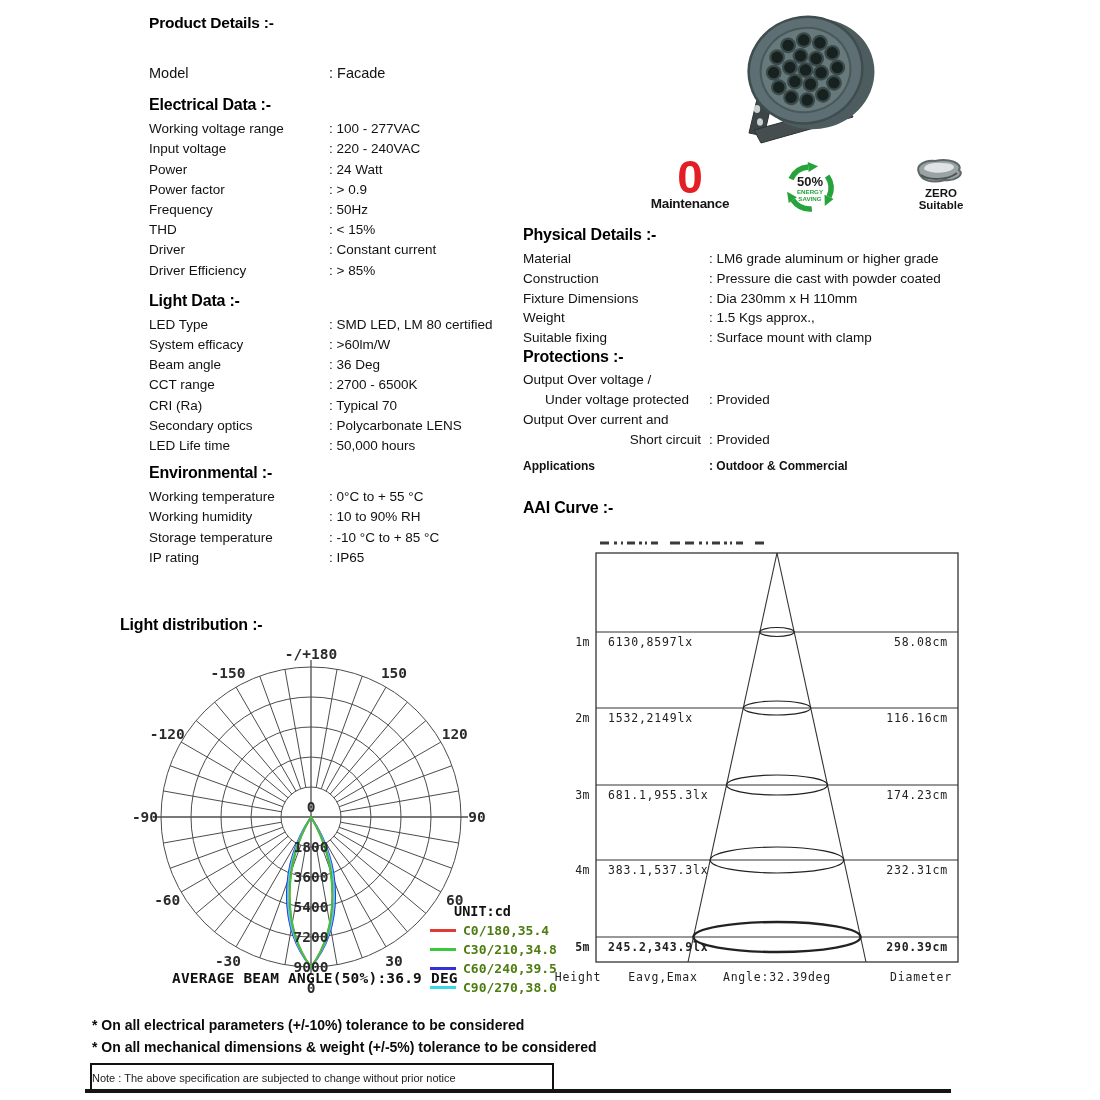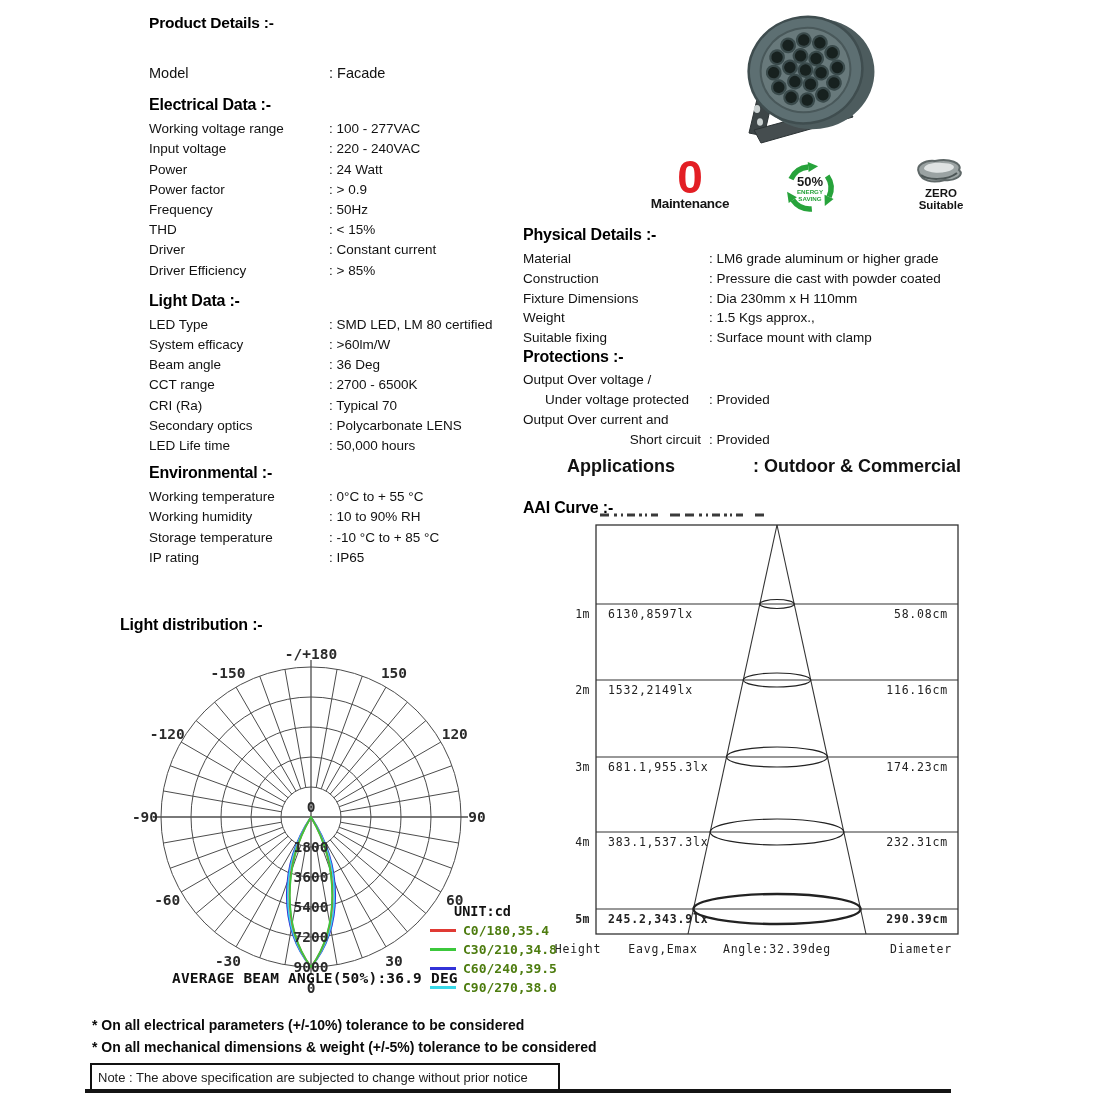--- a/index.html
+++ b/index.html
@@ -21,47 +21,47 @@
   .model-row .lbl,.model-row .val{font-size:14.5px;}
   #left-col h2.sec{margin-top:13px;margin-bottom:5px;}
   #left-col h2.sec.light{margin-top:11px;}
   #left-col h2.sec.env{margin-top:8px;}
   .rcol h2.sec{margin-bottom:5px;}
   .rcol h2.prot{margin-bottom:4px;}
   .p-line{display:flex;line-height:20px;font-size:13.5px;}
   .p-lbl{width:186px;flex:0 0 186px;box-sizing:border-box;}
   .p-lbl.indent{padding-left:22px;}
   .p-lbl.right{text-align:right;padding-right:8px;}
-  .apps-row{display:flex;margin-top:5px;font-weight:bold;font-size:18px;line-height:22px;margin-left:44px;}
+  .apps-row{display:flex;margin-top:5px;font-weight:bold;font-size:12px;line-height:22px;}
   .apps-row .lbl{width:186px;flex:0 0 186px;}
   h2.aai-h{margin-top:22px;}
   
   #badges{left:610px;top:156px;width:368px;height:68px;}
   .badge{position:absolute;text-align:center;}
   #badge-maint{left:24px;width:112px;}
   #badge-maint .zero{color:#e31e24;font-size:46px;font-weight:bold;line-height:0.92;font-family:"Liberation Sans",sans-serif;}
   #badge-maint .blabel{font-size:13.5px;font-weight:bold;color:#141414;letter-spacing:-0.3px;margin-top:-2px;}
   #badge-energy{left:160px;width:84px;}
   #badge-mercury{left:291px;width:80px;}
   #badge-mercury .blabel1{font-size:11.5px;font-weight:bold;color:#141414;line-height:12px;margin-top:1px;}
   #badge-mercury .blabel2{font-size:11.5px;font-weight:bold;color:#141414;line-height:12px;}
   
   .mono, .ct{font-family:"DejaVu Sans Mono",monospace;}
   #dist-heading{left:120px;top:616px;}
   #polar-wrap{left:130px;top:640px;width:430px;height:375px;}
-  #aai-wrap{left:550px;top:504px;width:430px;height:460px;}
+  #aai-wrap{left:550px;top:532px;width:430px;height:460px;}
   #polar-legend{position:absolute;left:300px;top:263px;width:128px;}
   #legend-unit{font-family:"DejaVu Sans Mono",monospace;font-weight:bold;font-size:13.5px;color:#111;margin-left:24px;margin-bottom:2px;}
   .leg-entry{display:flex;align-items:center;height:19px;}
   .leg-swatch{width:26px;height:2.4px;margin-right:7px;flex:0 0 26px;}
   .leg-text{font-family:"DejaVu Sans Mono",monospace;font-weight:bold;font-size:13px;color:#4d7c0f;white-space:nowrap;}
   #avg-beam{position:absolute;left:42px;top:330px;font-family:"DejaVu Sans Mono",monospace;font-weight:bold;font-size:14.5px;color:#111;letter-spacing:0.2px;white-space:nowrap;}
   
   #notes{left:92px;top:1014px;font-size:14px;font-weight:bold;line-height:22.4px;color:#0a0a0a;}
-  #note-box{left:90px;top:1063px;width:460px;height:25px;border:2px solid #111;display:flex;align-items:center;padding-left:6px;font-size:13px;color:#1c1c1c;box-sizing:content-box;}
+  #note-box{left:90px;top:1063px;width:460px;height:25px;border:2px solid #111;display:flex;align-items:center;padding-left:0;font-size:11px;color:#1c1c1c;box-sizing:content-box;}
   #bottom-rule{left:85px;top:1089px;width:866px;height:4px;background:#141414;}
   #photo-wrap{left:726px;top:12px;width:160px;height:132px;}
 </style>
 </head>
 <body>
 
 <div id="left-col" class="abs" style="left:120px;top:14px;width:402px;margin-left:29px;">
   <h1>Product Details :-</h1>
 
   <div class="spec-row model-row">

